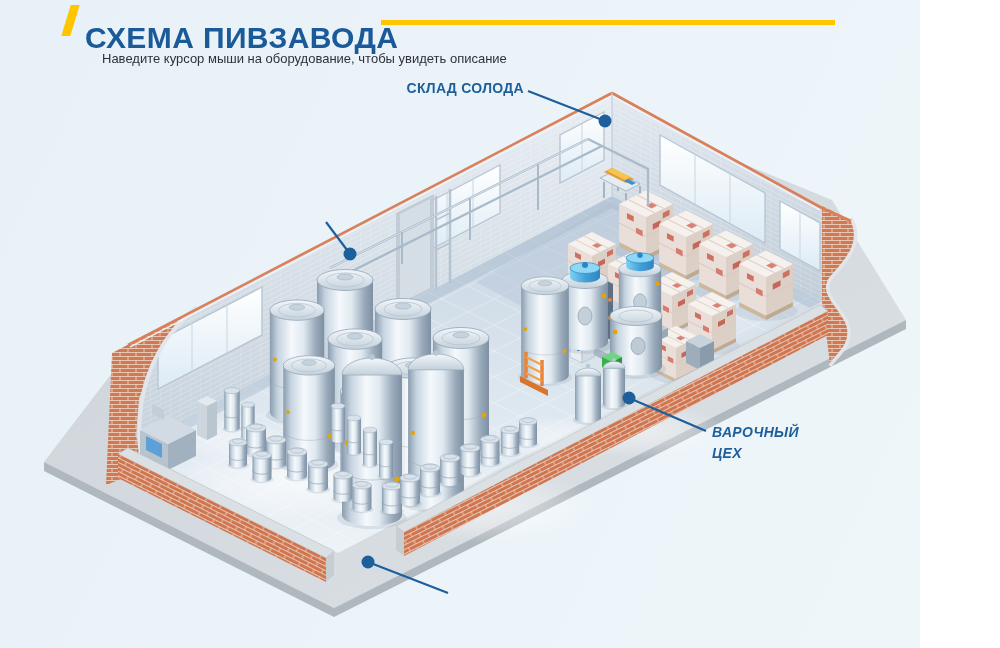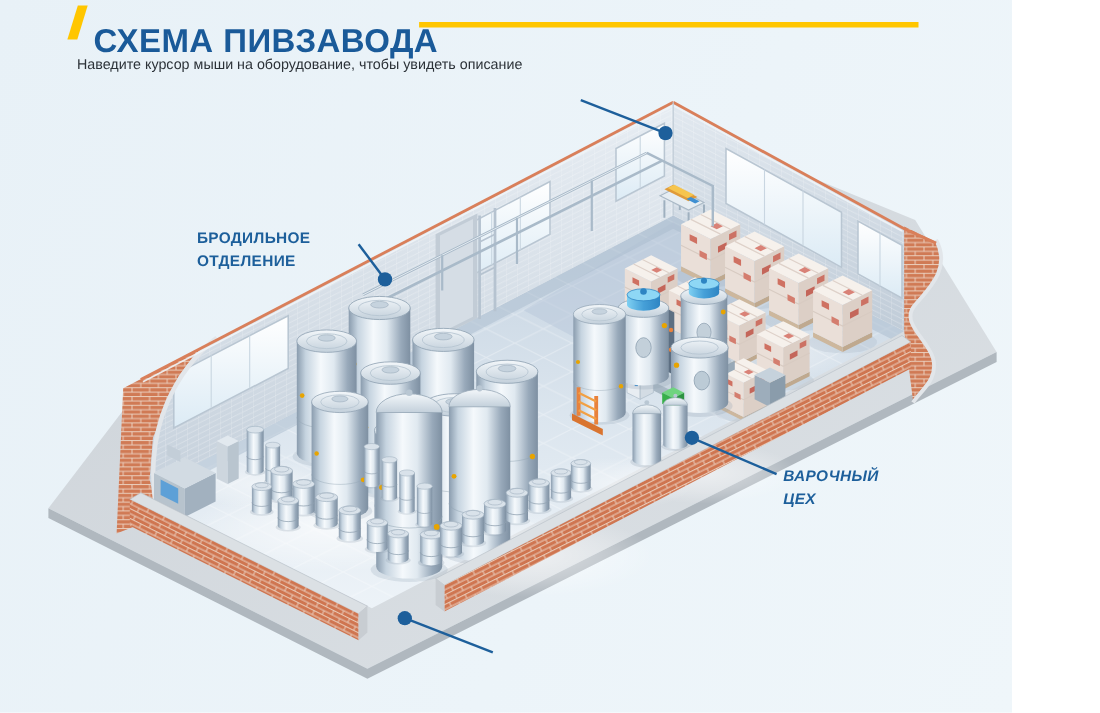--- a/index.html
+++ b/index.html
@@ -5,21 +5,21 @@
   html,body{margin:0;padding:0;}
   .stage{
     position:relative;width:920px;height:648px;overflow:hidden;
     background:linear-gradient(115deg,#e8f1f7 0%,#ecf4f9 60%,#eff6fa 100%);
     font-family:"Liberation Sans","DejaVu Sans",sans-serif;
   }
   
   .title-slash{position:absolute;left:66px;top:5px;width:9px;height:31px;background:#ffc600;transform:skewX(-17deg);}
   .page-title{position:absolute;left:85px;top:1px;font-size:30px;font-weight:700;letter-spacing:.4px;color:#1a5a99;white-space:nowrap;}
   .title-rule{position:absolute;left:381px;top:20px;width:454px;height:5px;background:#ffc600;}
-  .page-subtitle{position:absolute;left:70px;top:51px;font-size:13px;color:#2c3238;}
+  .page-subtitle{position:absolute;left:102px;top:51px;font-size:13px;color:#2c3238;}
   
   .scene{position:absolute;left:0;top:0;width:1000px;height:648px;}
   
   .callout-label{
     position:absolute;font-size:14px;line-height:21px;font-weight:700;
     color:#1d5f9b;letter-spacing:.3px;white-space:pre-line;
   }
   .lbl-malt{left:380px;top:78px;width:144px;text-align:right;}
   .lbl-ferm{left:179px;top:206px;}
   .lbl-brew{left:712px;top:422px;font-style:italic;}
@@ -394,18 +394,17 @@
       <circle cx="605" cy="121" r="6.5" stroke="none"></circle>
       <path d="M326,222 L350,254" fill="none"></path>
       <circle cx="350" cy="254" r="6.5" stroke="none"></circle>
       <path d="M629,398 L706,431" fill="none"></path>
       <circle cx="629" cy="398" r="6.5" stroke="none"></circle>
       <path d="M368,562 L448,593" fill="none"></path>
       <circle cx="368" cy="562" r="6.5" stroke="none"></circle>
     </g>
   </svg>
 
-  <div class="callout-label lbl-ferm">БРОДИЛЬНОЕ
-ОТДЕЛЕНИЕ</div>
+  <div class="callout-label lbl-malt">СКЛАД СОЛОДА</div>
   <div class="callout-label lbl-brew">ВАРОЧНЫЙ
 ЦЕХ</div>
 
 </div>
 
 </body></html>

